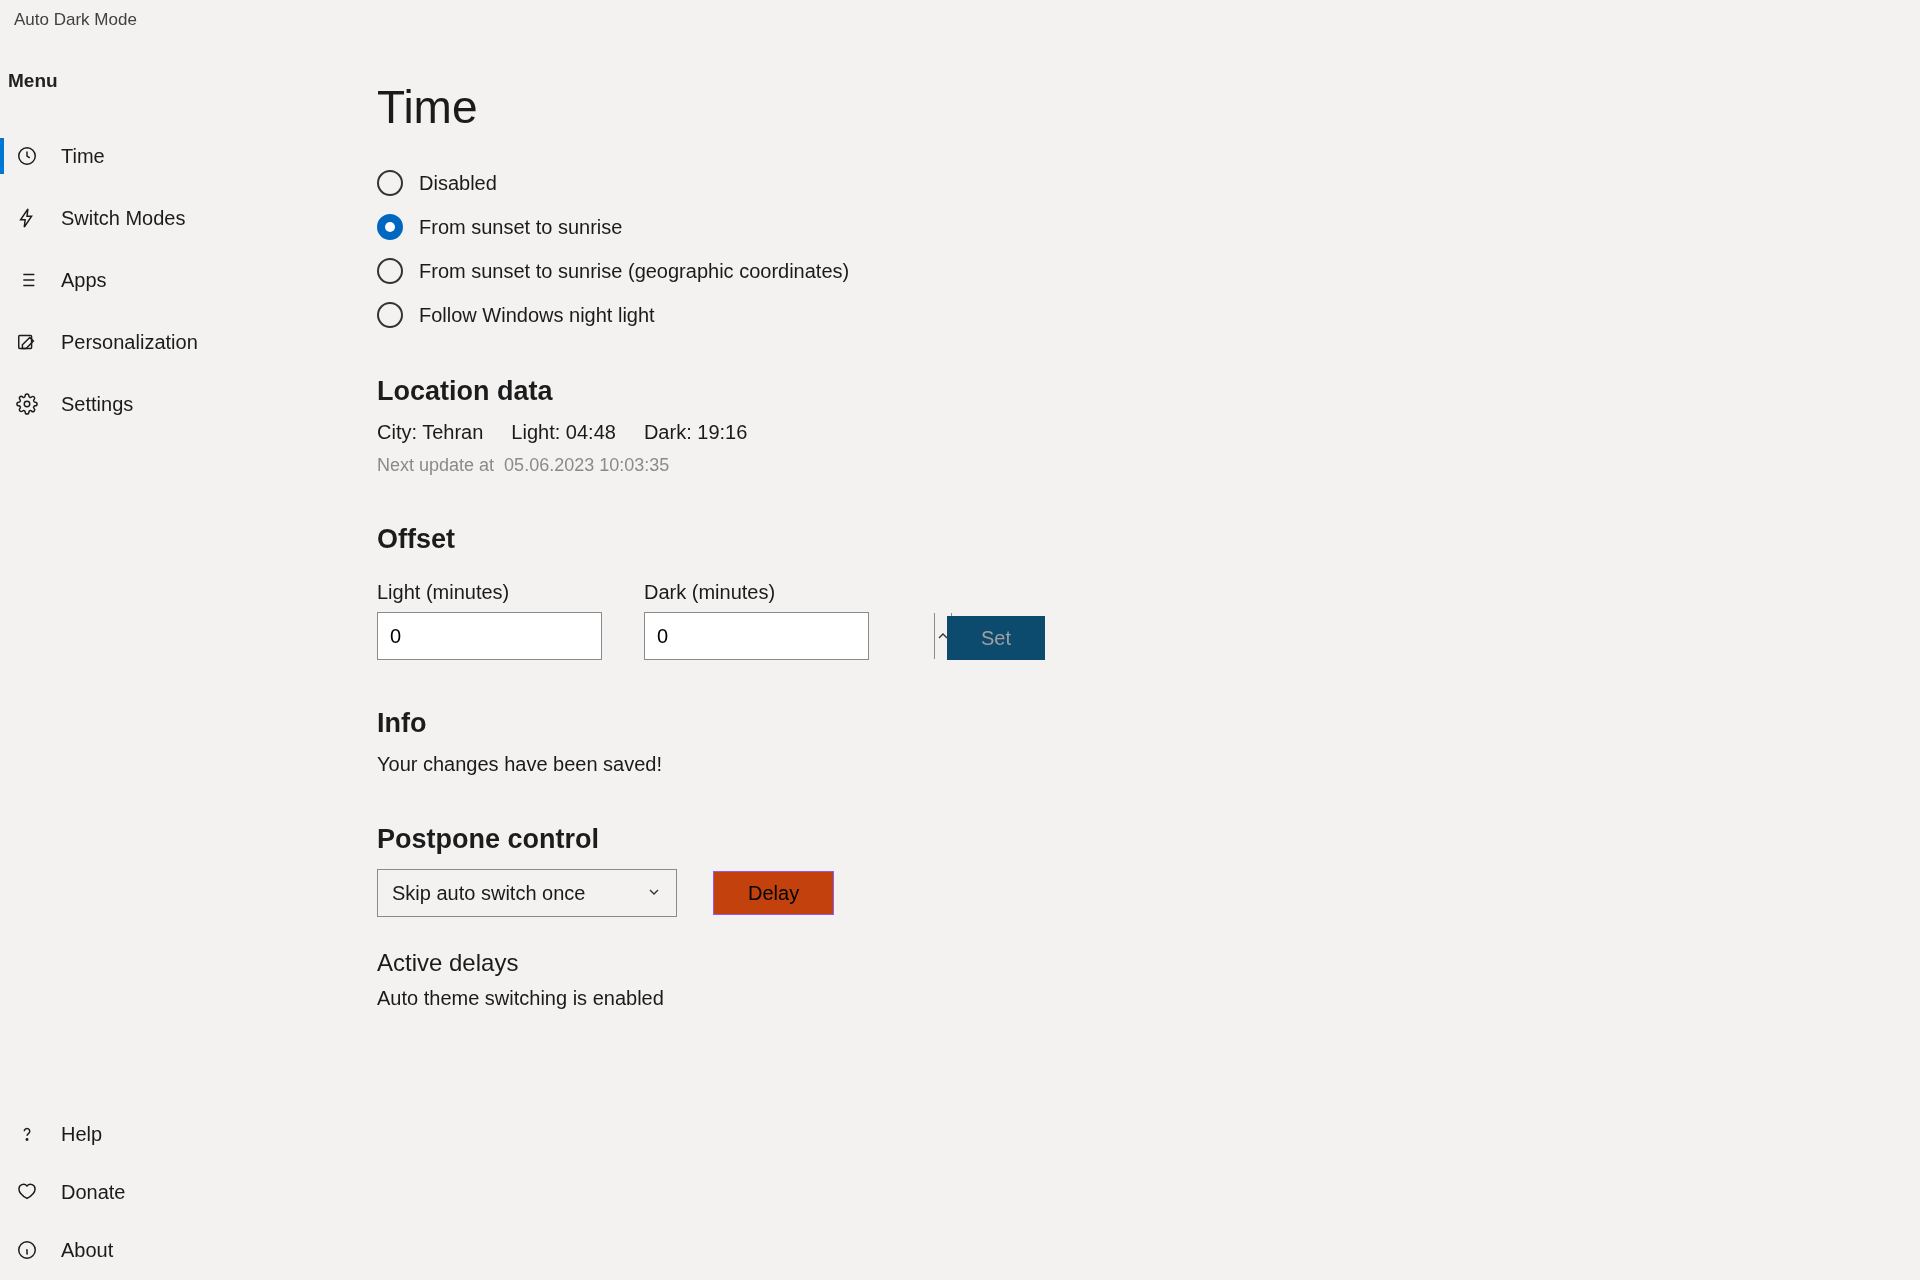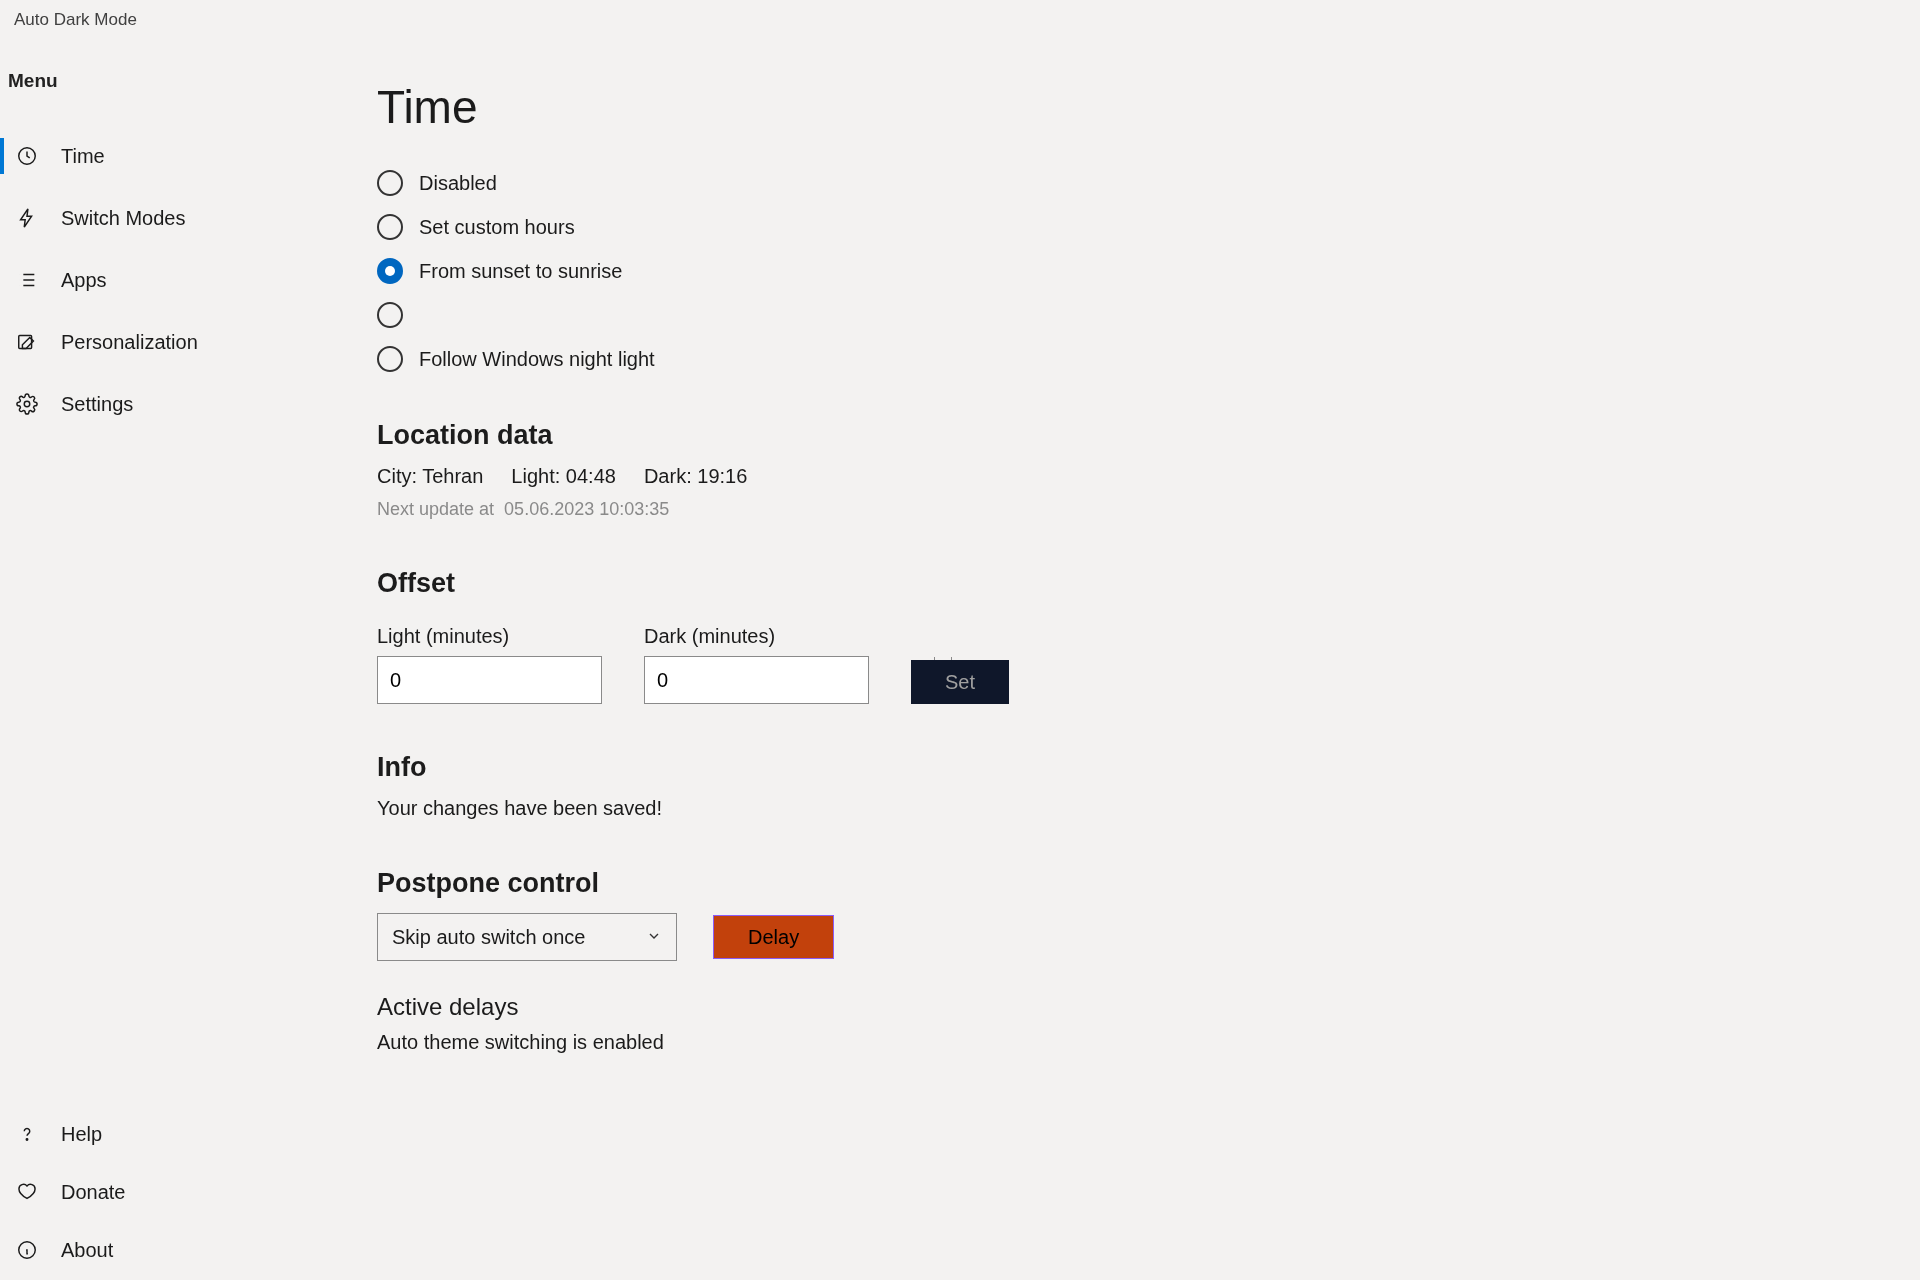--- a/index.html
+++ b/index.html
@@ -160,24 +160,25 @@
   .btn {
     height: 44px;
     padding: 0 34px;
     border: 1px solid #8b5cf6;
     background: #c2410c;
     font-size: 20px;
     cursor: pointer;
     font-family: inherit;
   }
   .btn.disabled {
-    background: #0f172a;
+    background: #0c4a6e;
     color: #a0a0a0;
     border: none;
     cursor: default;
+    margin-left: 36px;
   }
   .info-text, .plain { font-size: 20px; }
   .postpone-row {
     display: flex;
     gap: 36px;
     align-items: center;
     margin-top: 6px;
   }
   .combo {
     display: flex;
@@ -287,30 +288,27 @@
     </aside>
 
     <main class="main">
       <h1 class="page-title">Time</h1>
 
       <div class="radio-group">
         <div class="radio">
           <span class="radio-circle"></span>
           <span>Disabled</span>
         </div>
-        <div class="radio">
-          <span class="radio-circle"></span>
-          <span>Set custom hours</span>
-        </div>
         <div class="radio selected">
           <span class="radio-circle"></span>
           <span>From sunset to sunrise</span>
         </div>
         <div class="radio">
           <span class="radio-circle"></span>
+          <span>From sunset to sunrise (geographic coordinates)</span>
         </div>
         <div class="radio">
           <span class="radio-circle"></span>
           <span>Follow Windows night light</span>
         </div>
       </div>
 
       <div class="section">
         <h2>Location data</h2>
         <div class="loc-line">

